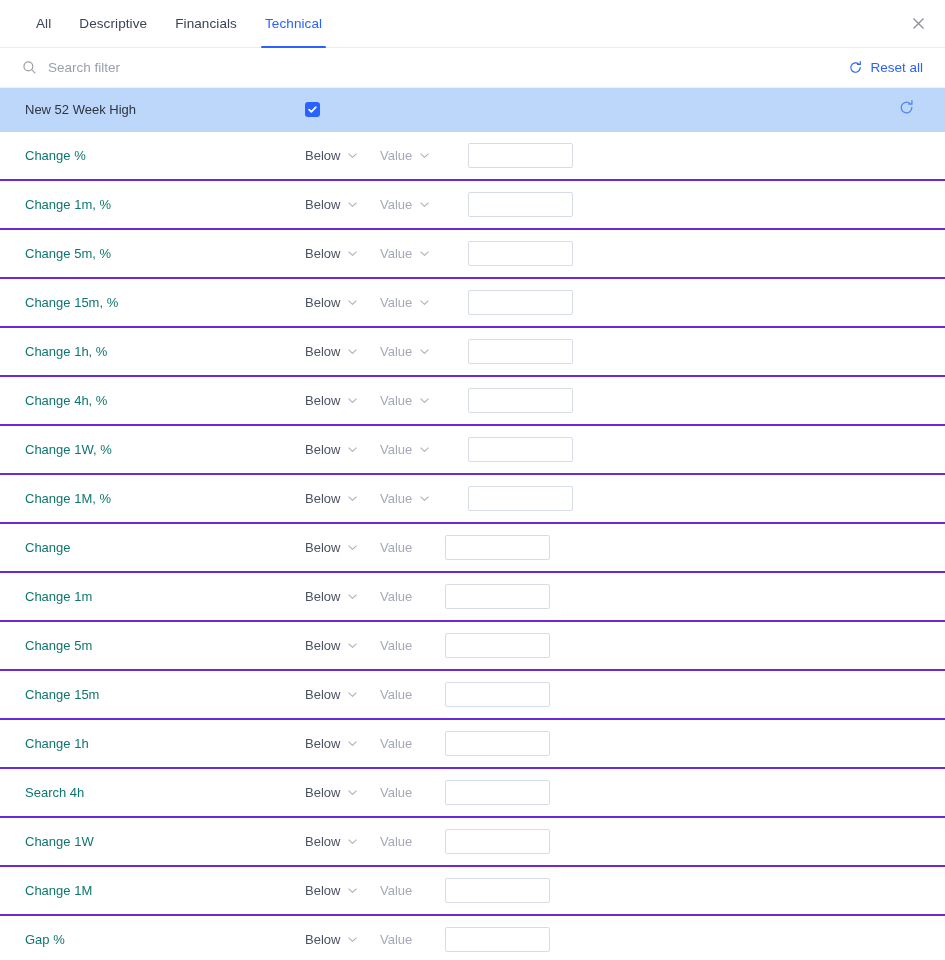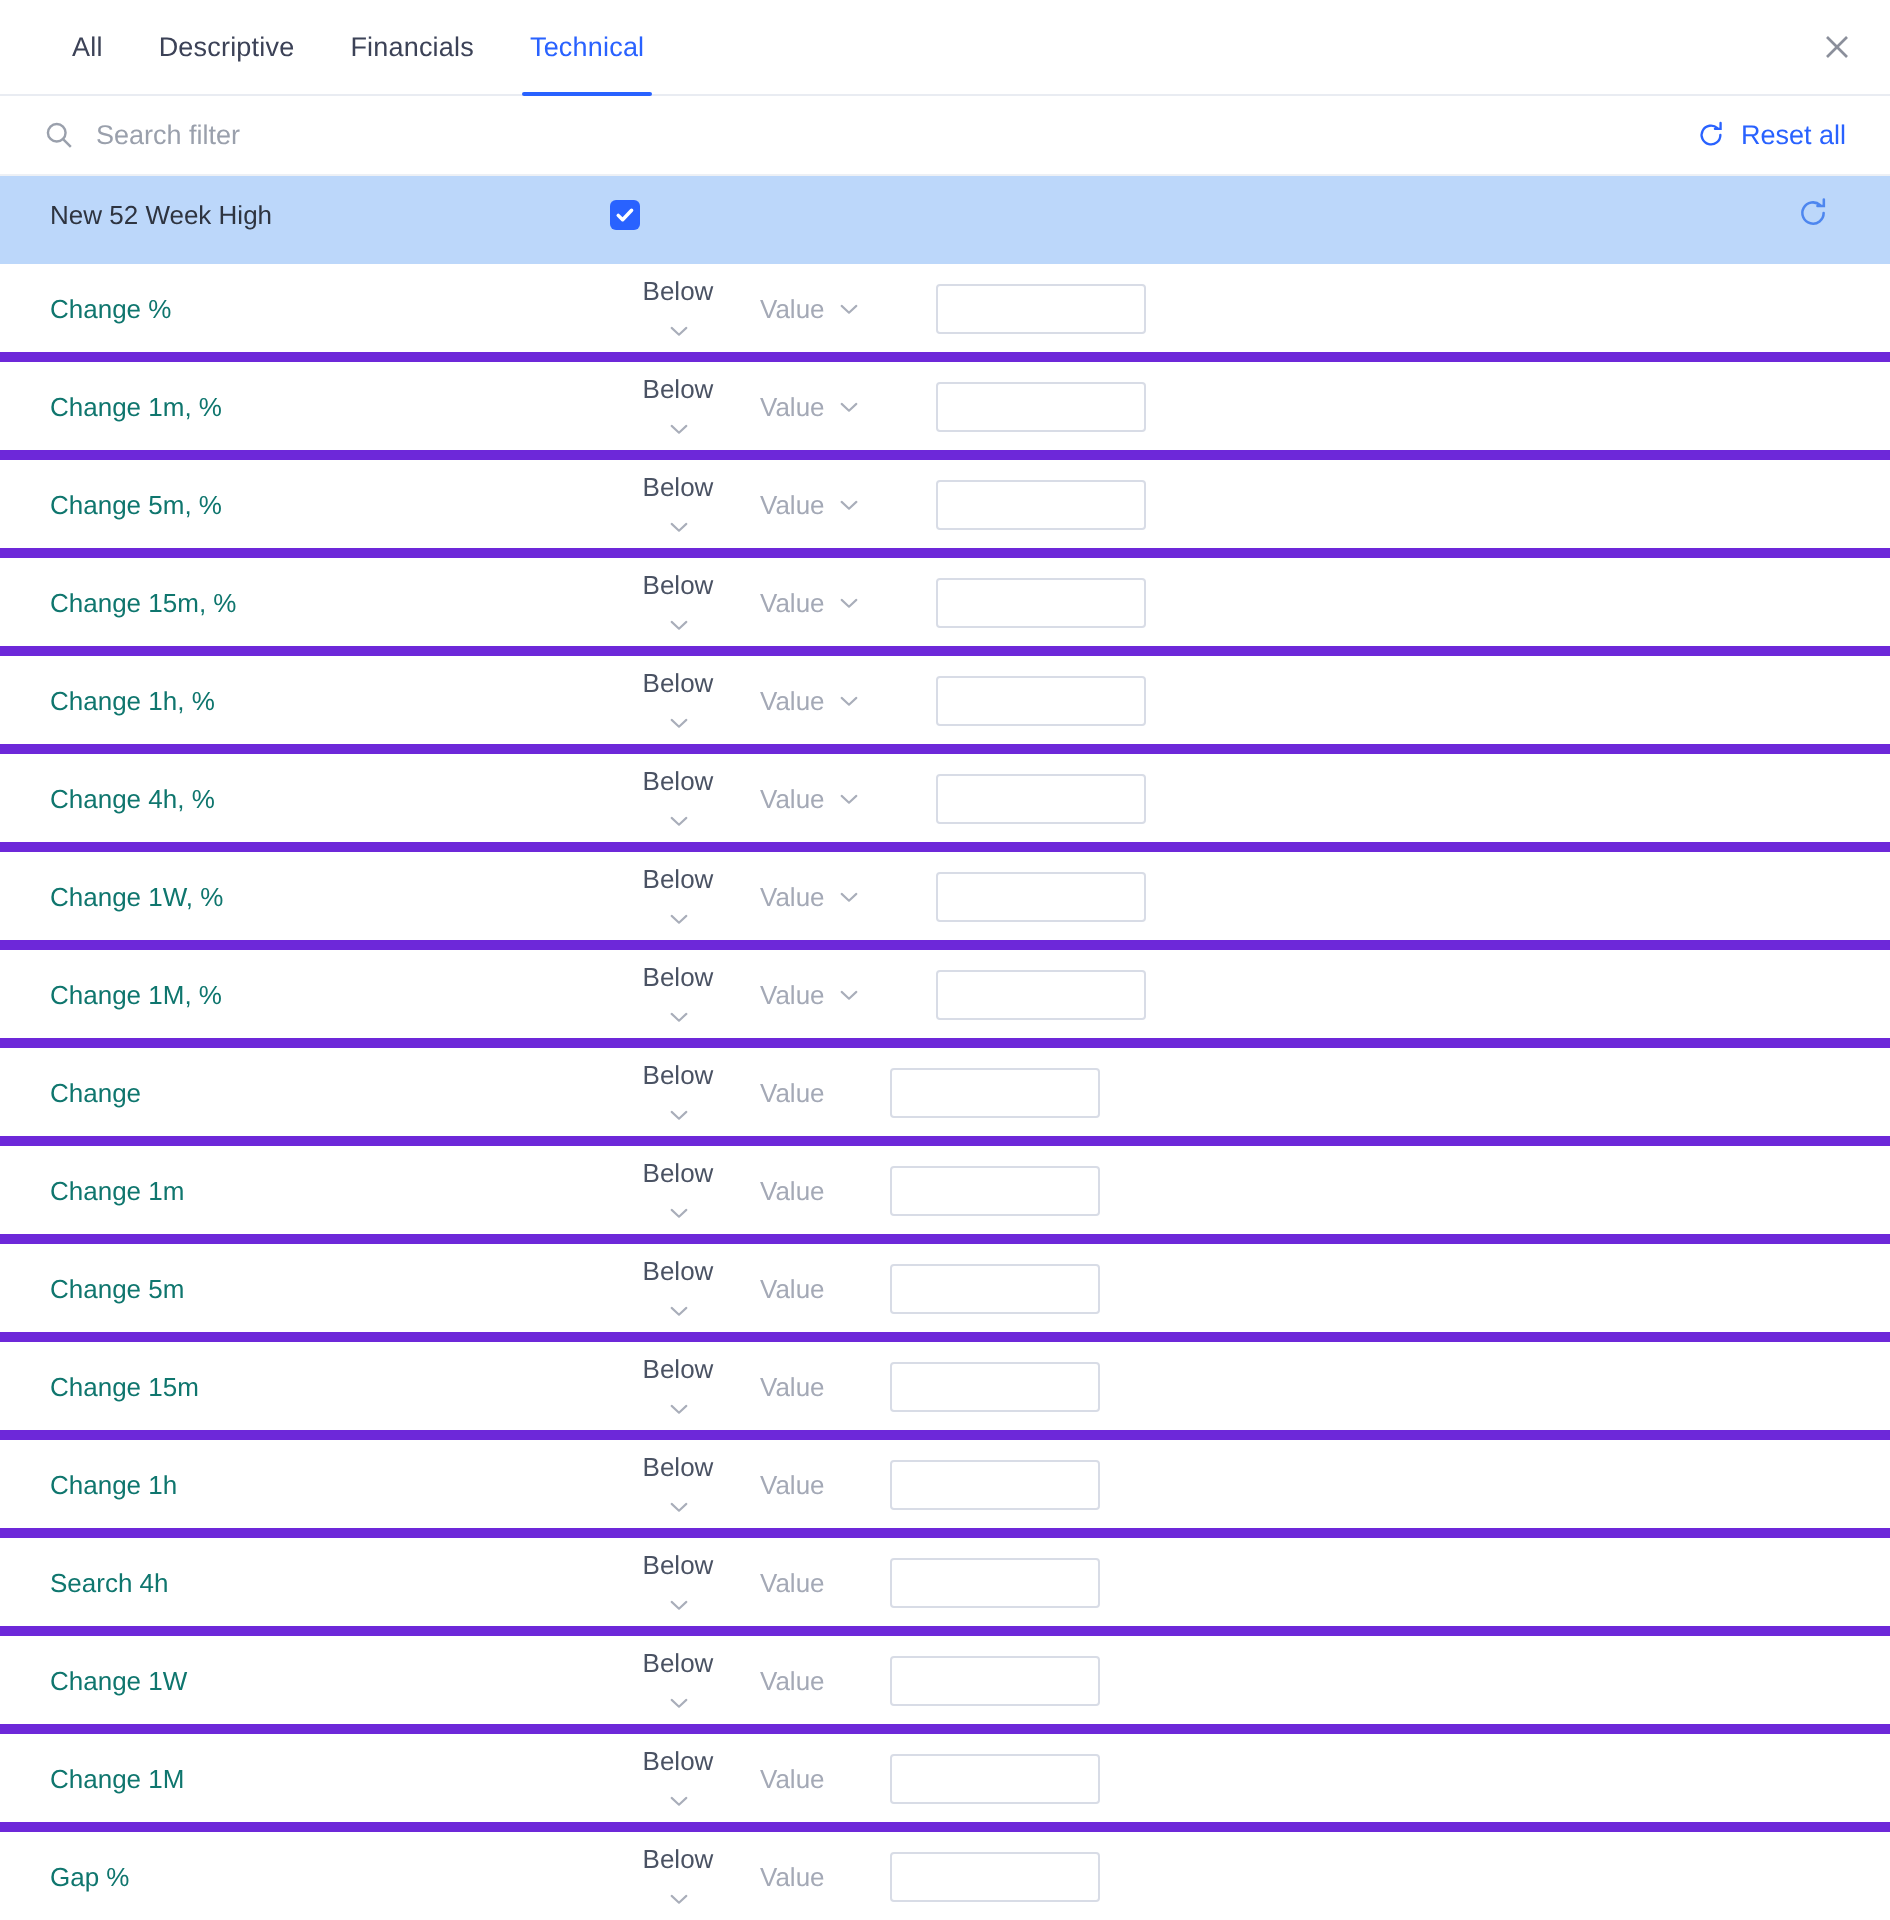--- a/index.html
+++ b/index.html
@@ -124,21 +124,21 @@
 
   
   .rows {
     position: relative;
     z-index: 1;
   }
   .filter-row {
     height: 49px;
     display: flex;
     align-items: center;
-    border-bottom: 5px solid #6d28d9;
+    border-bottom: 2px solid #6d28d9;
     background: #fff;
     padding-left: 25px;
     position: relative;
   }
   .filter-row.selected {
     background: #bcd7fa;
     border-bottom-color: #bcd7fa;
     height: 44px;
   }
   .row-label {
@@ -211,21 +211,21 @@
     border-radius: 2px;
     background: #fff;
     outline: none;
     padding: 0 8px;
     font-family: "Liberation Sans", sans-serif;
     font-size: 13px;
     color: #3c4257;
   }
 
   
-  .col-op   { margin-left: 0px; width: 68px; flex-direction: column; }
+  .col-op   { margin-left: 0px; width: 68px; }
   
   .layout-pct .unit-slot { width: 70px; margin-left: 7px; }
   .layout-pct .input-slot { margin-left: 18px; }
   
   .layout-plain .unit-slot { width: 50px; margin-left: 7px; }
   .layout-plain .input-slot { margin-left: 15px; }
 </style>
 </head>
 <body>
 

